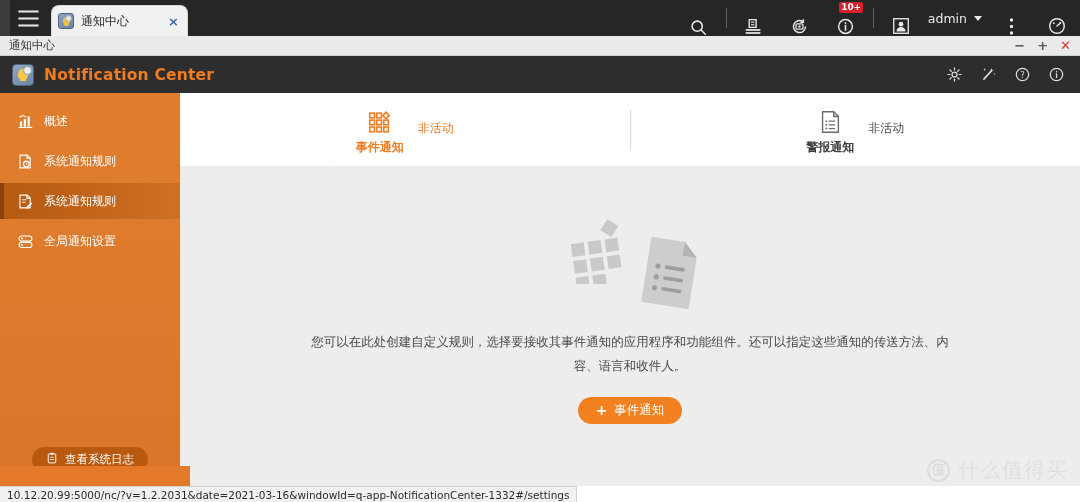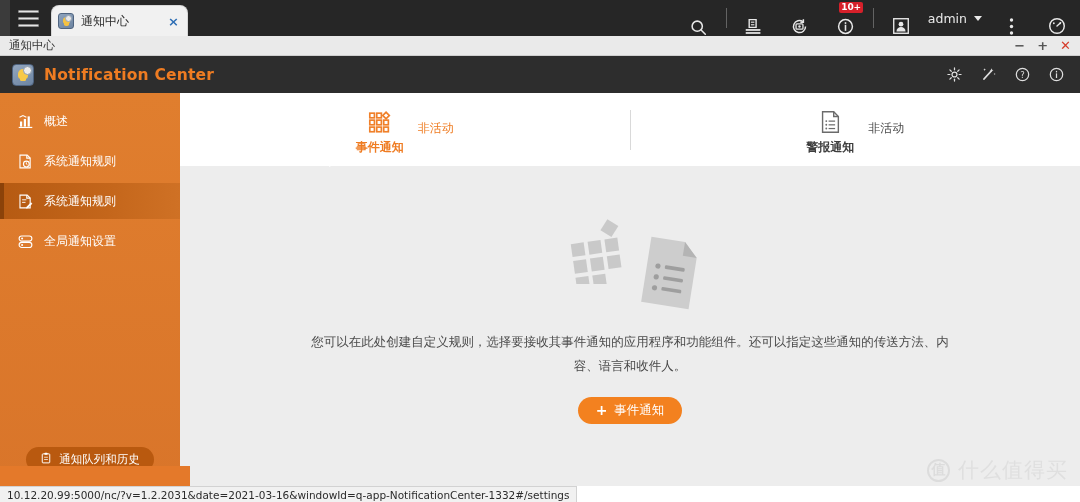--- a/index.html
+++ b/index.html
@@ -400,21 +400,21 @@
         <div class="side-footer">
           <button class="syslog-btn">
             <span>
               <svg width="12" height="12" viewBox="0 0 16 16">
                 <rect x="3" y="2.5" width="10" height="12" rx="1" fill="none" stroke="#fff" stroke-width="1.3"></rect>
                 <rect x="6" y="1" width="4" height="2.5" rx="0.6" fill="#fff"></rect>
                 <line x1="5.5" y1="7" x2="10.5" y2="7" stroke="#fff" stroke-width="1"></line>
                 <line x1="5.5" y1="10" x2="10.5" y2="10" stroke="#fff" stroke-width="1"></line>
               </svg>
             </span>
-            <span>通知队列和历史</span>
+            <span>查看系统日志</span>
           </button>
         </div>
       </div>
 
       <div class="content">
 
         <div class="tabstrip">
           <div class="tabcell">
             <div class="tab-iconwrap">
               <span>

